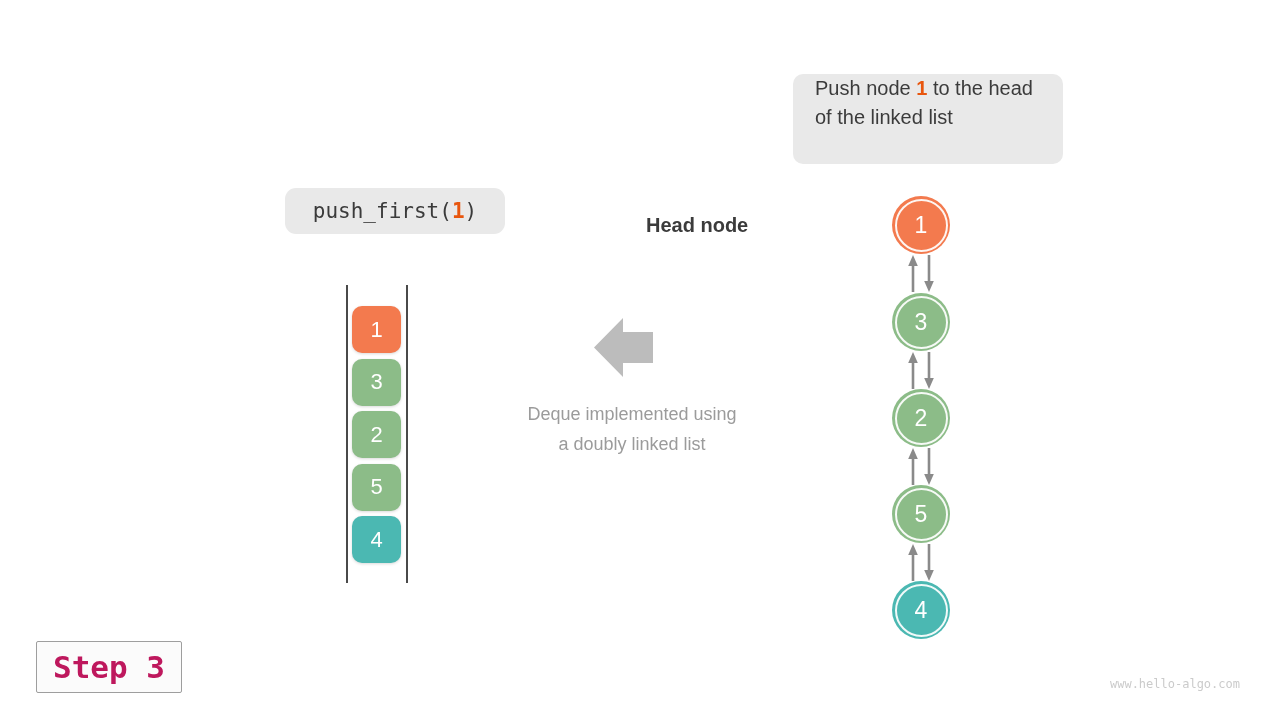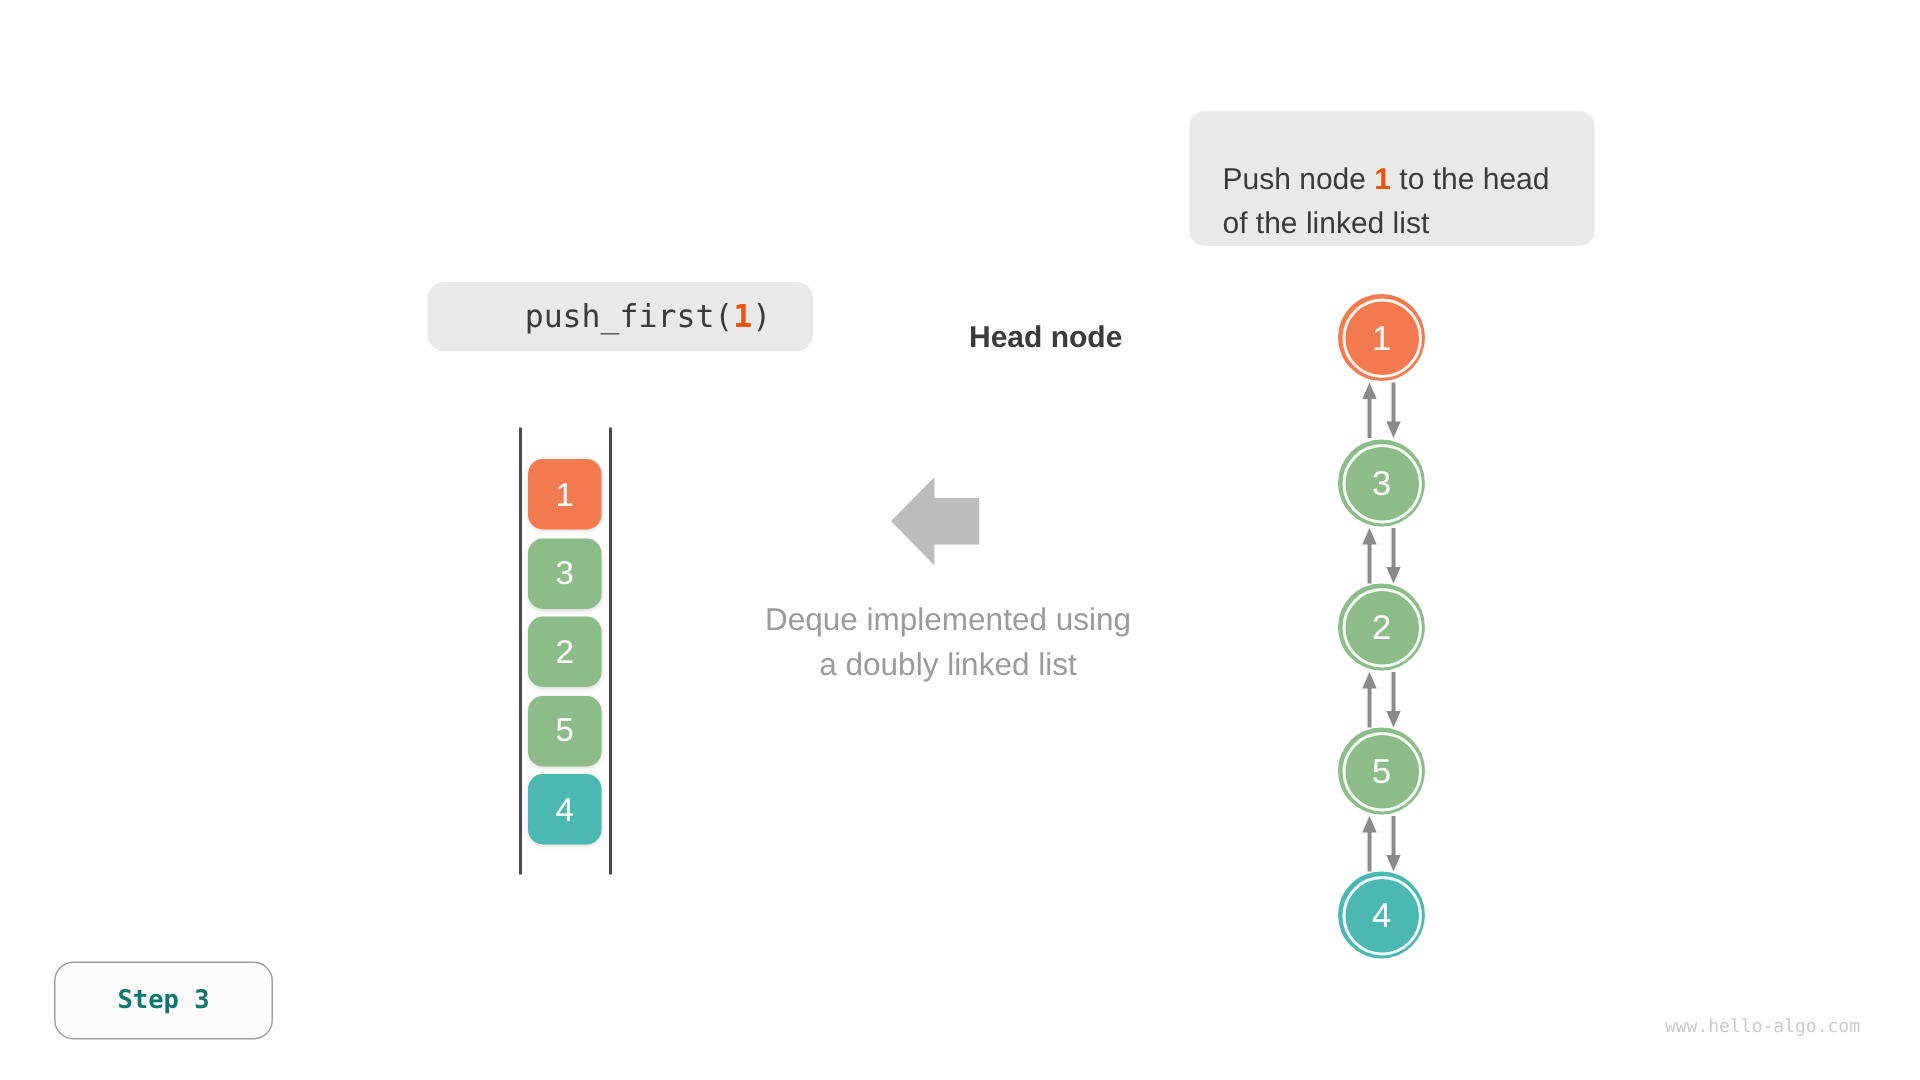--- a/index.html
+++ b/index.html
@@ -1,63 +1,63 @@
 <!DOCTYPE html>
 <html style="--orange: #F37A4E; --green: #8CBC88; --teal: #4BB8B2; --accent: #E8560E; --dark_text: #3B3B3B; --arrow_gray: #8A8A8A; --block_arrow_gray: #BCBCBC; --panel_gray: #E9E9E9;"><head>
 <meta charset="utf-8">
 <style>
   html,body{margin:0;padding:0;background:#ffffff;}
   .canvas{position:relative;width:1280px;height:720px;background:#ffffff;overflow:hidden;
           font-family:"Liberation Sans",sans-serif;color:#3B3B3B;}
 
   
   .callout{position:absolute;left:793px;top:74px;width:270px;height:90px;background:#E9E9E9;
-           border-radius:10px;display:flex;align-items:flex-end;box-sizing:border-box;
+           border-radius:10px;display:flex;align-items:flex-start;box-sizing:border-box;
            padding:0 16px 0 22px;}
   .callout-text{font-size:20px;line-height:29px;color:var(--dark_text);}
   .accent{color:var(--accent);font-weight:700;}
 
   
   .code-pill{position:absolute;left:285px;top:188px;width:220px;height:46px;background:#E9E9E9;
              border-radius:11px;display:flex;align-items:center;justify-content:center;
-             font-family:"DejaVu Sans Mono",monospace;font-size:21px;color:var(--dark_text);padding-left:37px;}
+             font-family:"DejaVu Sans Mono",monospace;font-size:21px;color:var(--dark_text);}
 
   
   .stack-wall{position:absolute;top:285px;width:2px;height:298px;background:#4A4A4A;}
   .wall-left{left:346px;}
   .wall-right{left:406px;}
   .cell{position:absolute;left:352px;width:49px;height:47px;border-radius:10px;
         display:flex;align-items:center;justify-content:center;color:#fff;font-size:22px;
         font-weight:500;box-shadow:0 1px 3px rgba(0,0,0,.15);}
 
   
   .block-arrow{position:absolute;left:594px;top:318px;}
   .block-arrow polygon{fill:#BCBCBC;}
   .caption{position:absolute;left:482px;top:399px;width:300px;text-align:center;
-           font-size:21px;line-height:30px;color:#9B9B9B;}
+           font-size:18px;line-height:30px;color:#9B9B9B;}
 
   
   .side-label{position:absolute;width:220px;left:646px;font-size:20px;
               font-weight:700;color:var(--dark_text);line-height:26px;}
   .label-head{top:212px;}
   .label-tail{top:597px;}
   .lnode{position:absolute;left:892px;width:58px;height:58px;border-radius:50%;
          display:flex;align-items:center;justify-content:center;color:#fff;
          font-size:23px;font-weight:500;}
   .lnode::after{content:"";position:absolute;inset:2.5px;border:2px solid rgba(255,255,255,.92);
                 border-radius:50%;}
   .link{position:absolute;left:904px;}
   .link line{stroke:#8A8A8A;stroke-width:2.6px;}
   .link polygon{fill:#8A8A8A;}
 
   
   .step-badge{position:absolute;left:36px;top:641px;width:146px;height:52px;box-sizing:border-box;
-              background:#FBFBFB;border:1.5px solid #9E9E9E;border-radius:13px;display:flex;
+              background:#FBFBFB;border:1.5px solid #9E9E9E;border-radius:2px;display:flex;
               align-items:center;justify-content:center;font-family:"DejaVu Sans Mono",monospace;
-              font-size:17px;font-weight:700;color:#0f766e;}
+              font-size:31px;font-weight:700;color:#be185d;}
   .watermark{position:absolute;right:40px;top:677px;font-family:"DejaVu Sans Mono",monospace;
              font-size:12px;color:#CBCBCB;}
 </style>
 </head>
 <body>
 
 <div class="canvas">
 
   <div class="callout">
     <div class="callout-text"><span>Push node </span><span class="accent">1</span><span> to the head of the linked list</span></div>

